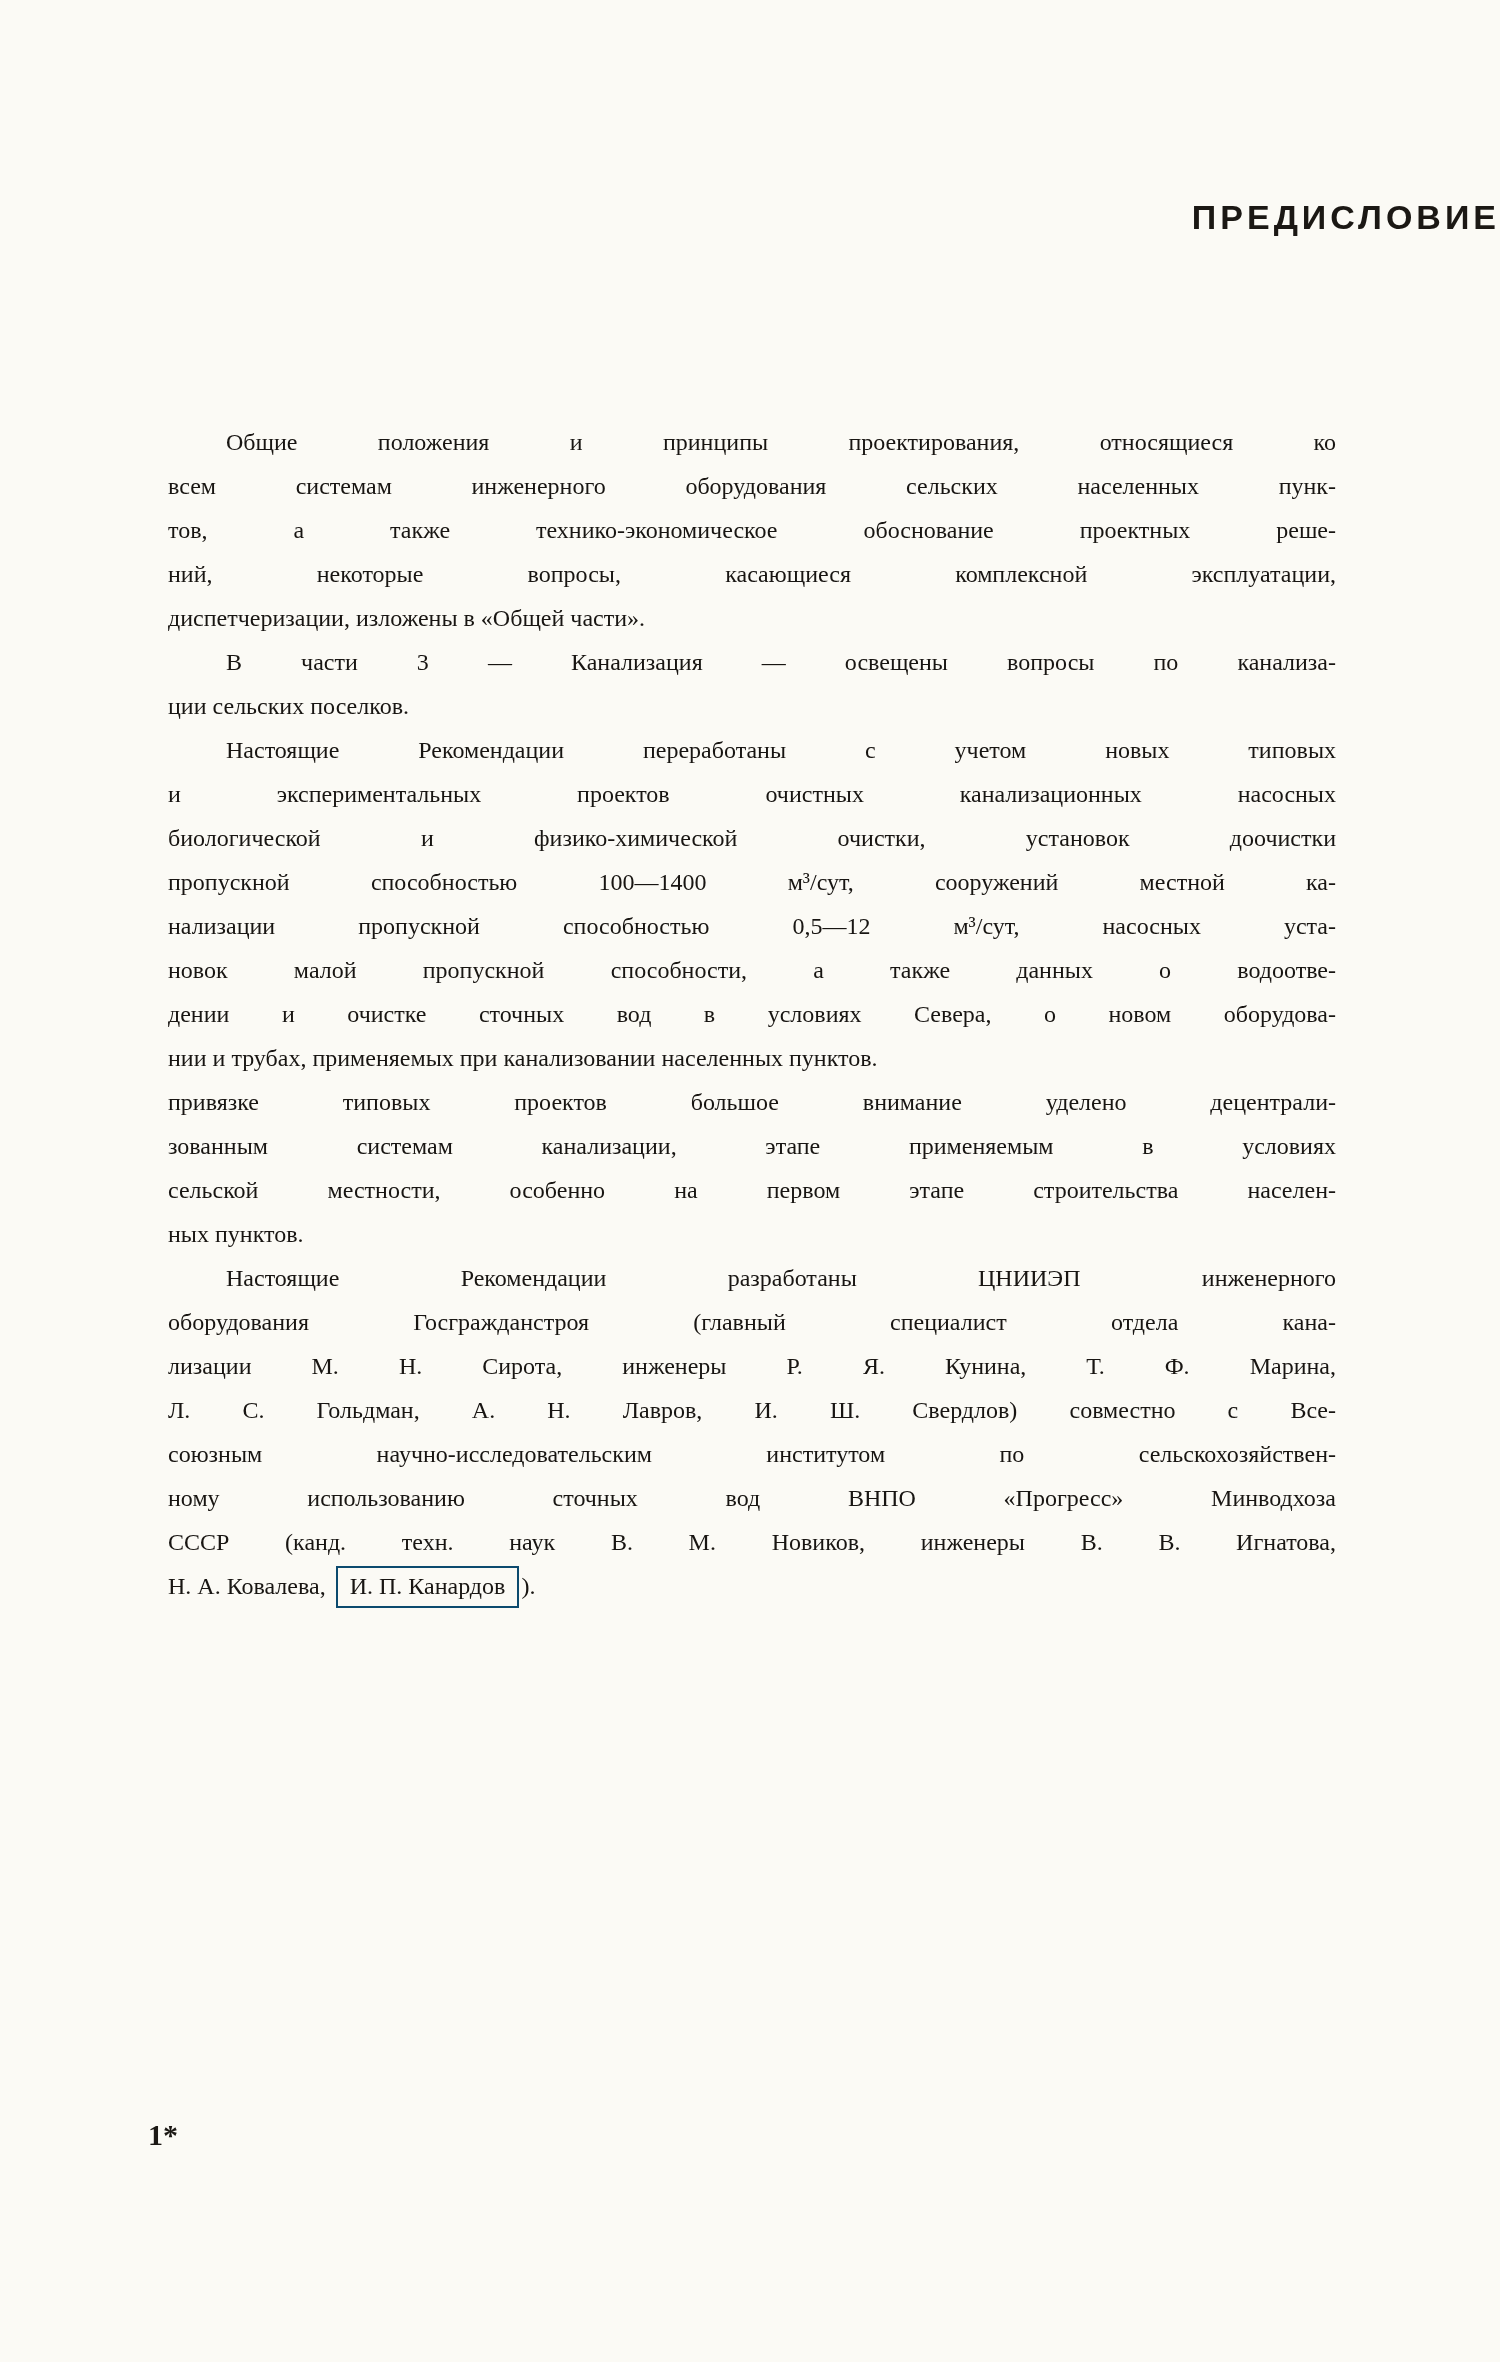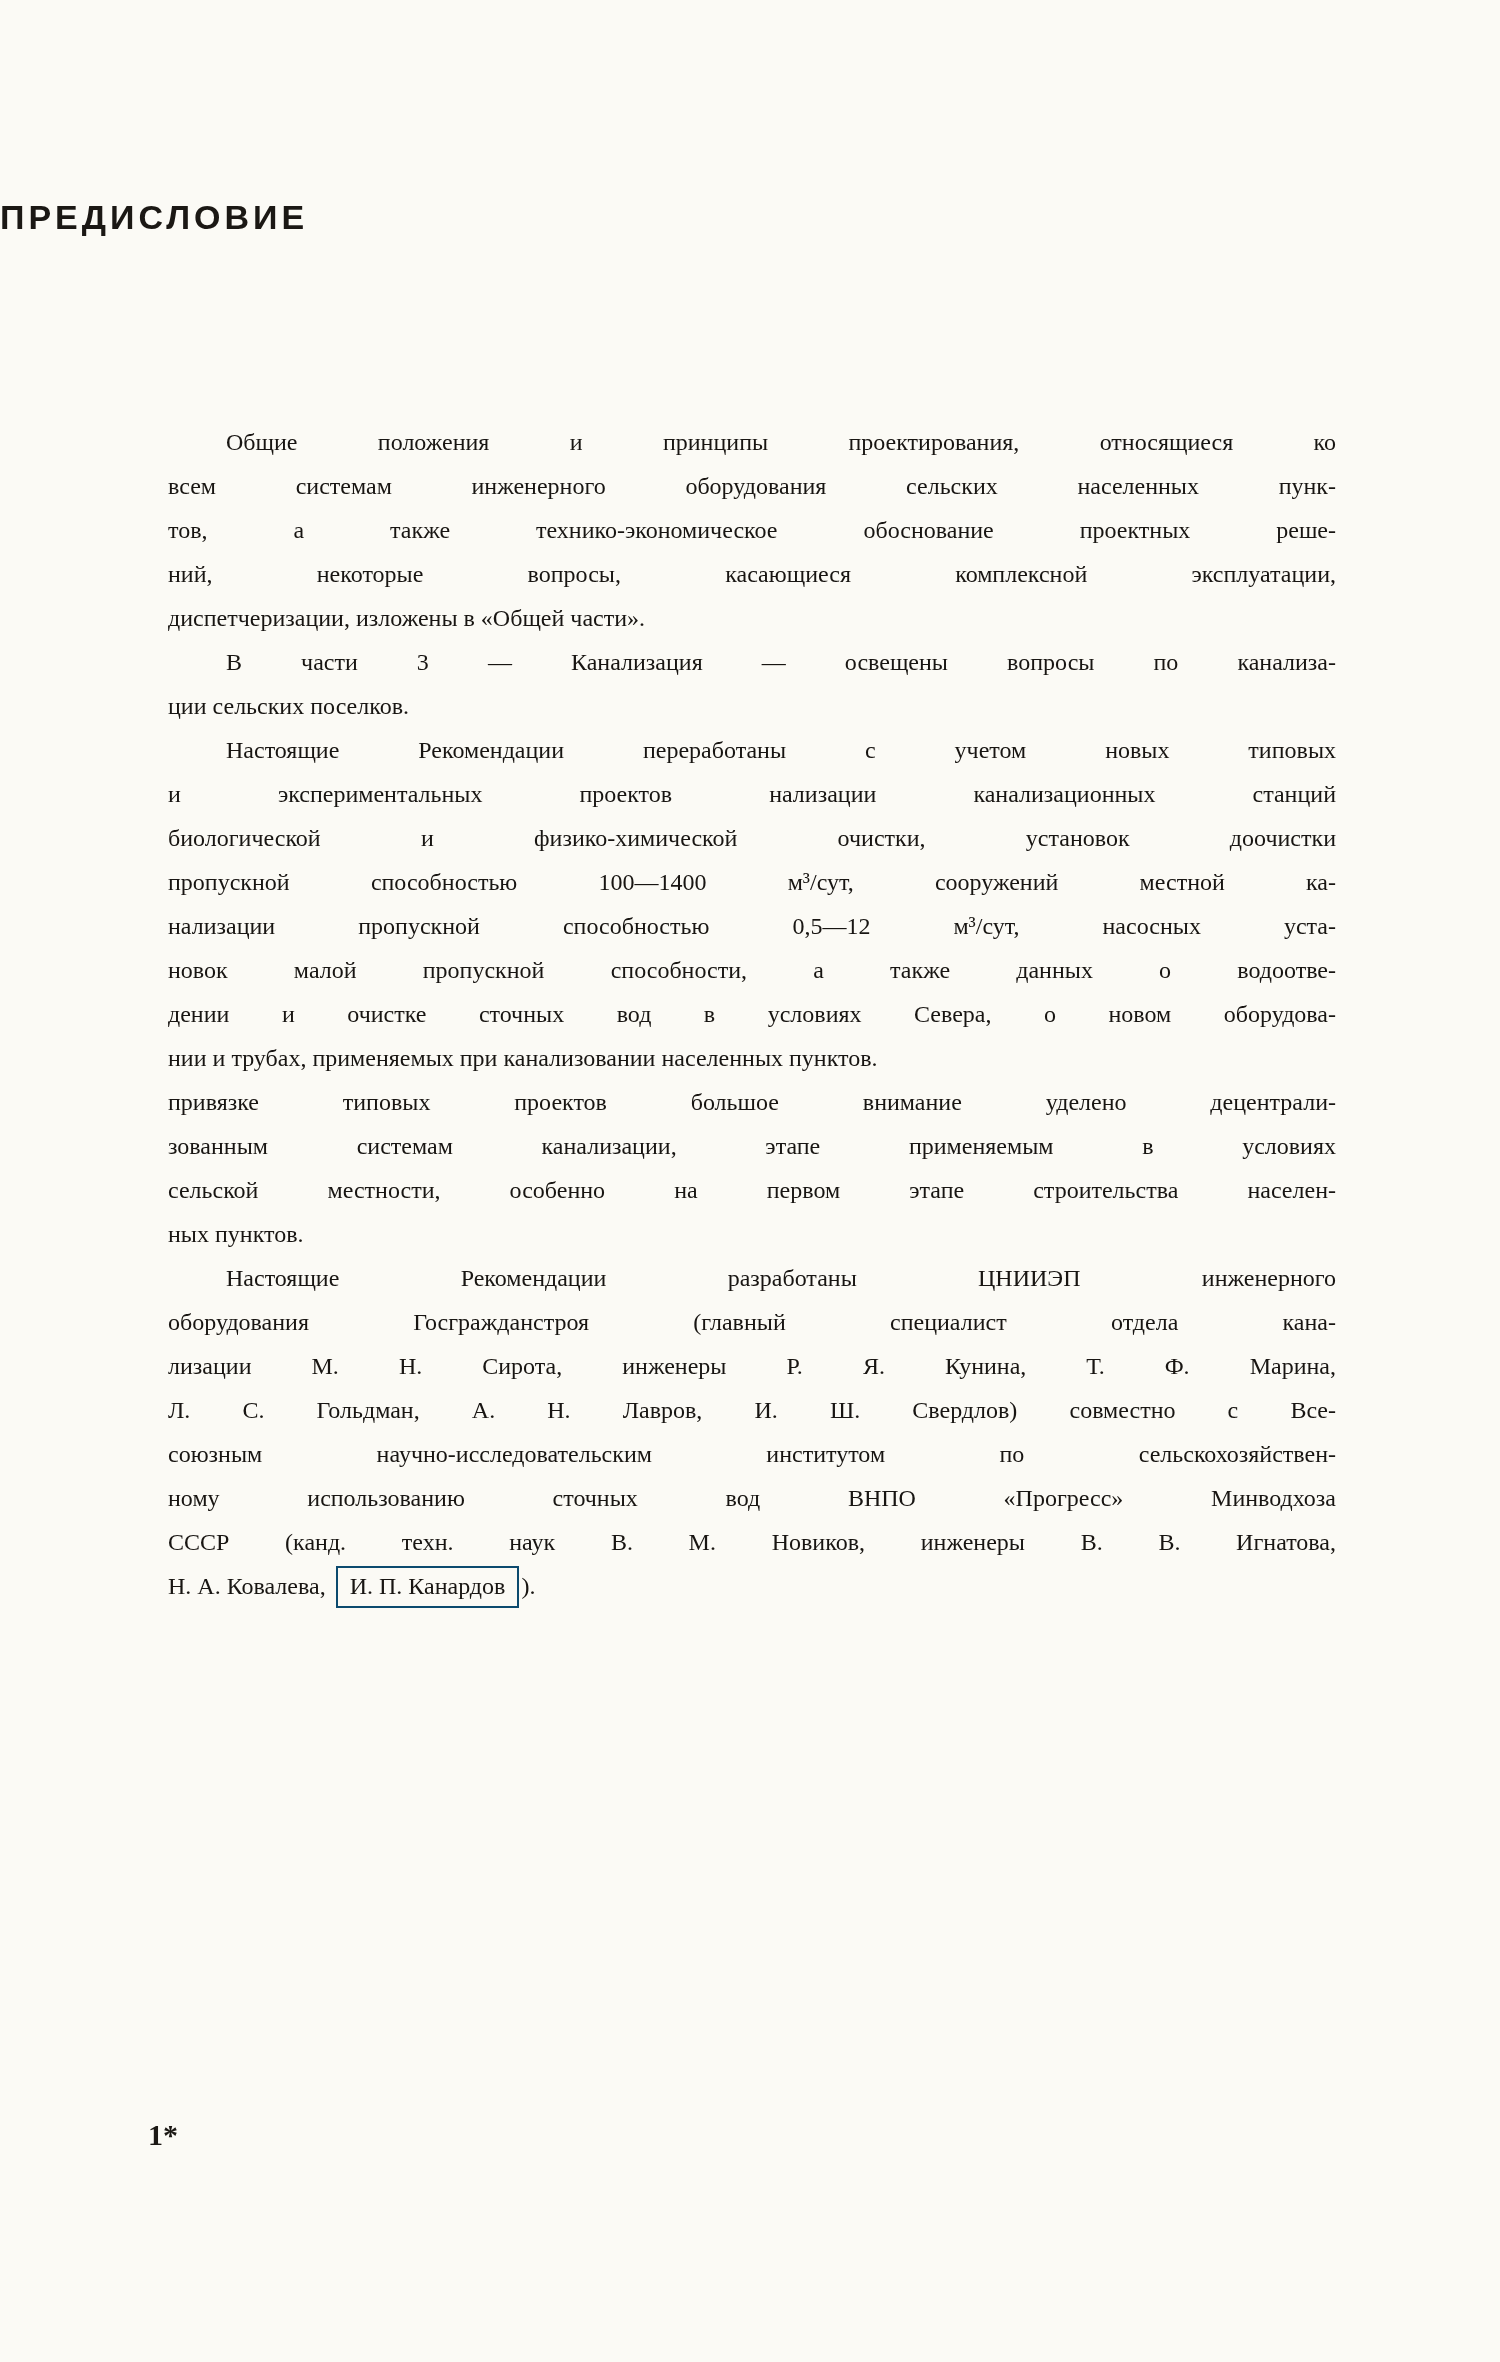--- a/index.html
+++ b/index.html
@@ -18,21 +18,21 @@
   .page {
     position: absolute;
     inset: 0;
   }
   .title {
     position: absolute;
     top: 198px;
     left: 0;
     width: 100%;
     margin: 0;
-    text-align: left;
+    text-align: right;
     font-family: "Liberation Sans", sans-serif;
     font-weight: 700;
     font-size: 34px;
     letter-spacing: 4px;
     color: #1b1814;
   }
   .doc-body {
     position: absolute;
     top: 420px;
     left: 168px;
@@ -74,21 +74,21 @@
   <h1 class="title">ПРЕДИСЛОВИЕ</h1>
   <div class="doc-body" id="paragraphs">
       <div class="line indent just">Общие положения и принципы проектирования, относящиеся ко</div>
       <div class="line just">всем системам инженерного оборудования сельских населенных пунк-</div>
       <div class="line just">тов, а также технико-экономическое обоснование проектных реше-</div>
       <div class="line just">ний, некоторые вопросы, касающиеся комплексной эксплуатации,</div>
       <div class="line">диспетчеризации, изложены в «Общей части».</div>
       <div class="line indent just">В части 3 — Канализация — освещены вопросы по канализа-</div>
       <div class="line">ции сельских поселков.</div>
       <div class="line indent just">Настоящие Рекомендации переработаны с учетом новых типовых</div>
-      <div class="line just">и экспериментальных проектов нализации канализационных станций</div>
+      <div class="line just">и экспериментальных проектов очистных канализационных насосных</div>
       <div class="line just">биологической и физико-химической очистки, установок доочистки</div>
       <div class="line just">пропускной способностью 100—1400 м³/сут, сооружений местной ка-</div>
       <div class="line just">нализации пропускной способностью 0,5—12 м³/сут, насосных уста-</div>
       <div class="line just">новок малой пропускной способности, а также данных о водоотве-</div>
       <div class="line just">дении и очистке сточных вод в условиях Севера, о новом оборудова-</div>
       <div class="line">нии и трубах, применяемых при канализовании населенных пунктов.</div>
       <div class="line just">привязке типовых проектов большое внимание уделено децентрали-</div>
       <div class="line just">зованным системам канализации, этапе применяемым в условиях</div>
       <div class="line just">сельской местности, особенно на первом этапе строительства населен-</div>
       <div class="line">ных пунктов.</div>

